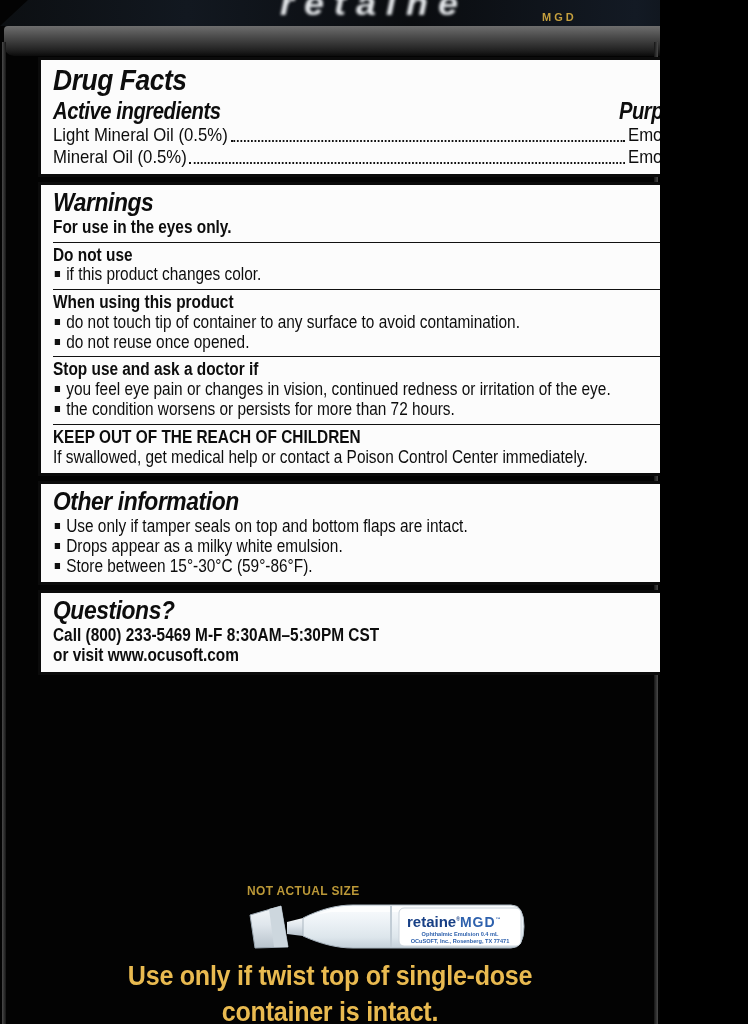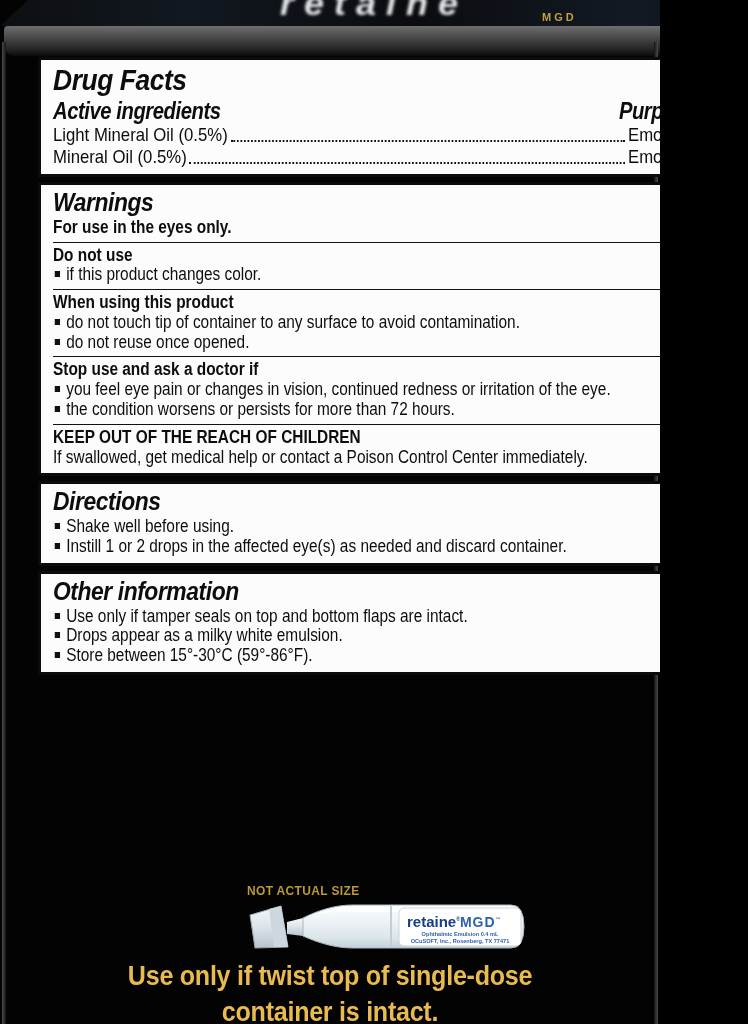--- a/index.html
+++ b/index.html
@@ -134,53 +134,47 @@
         <div class="bullet">
           <span class="sq"></span>
           <span>the condition worsens or persists for more than 72 hours.</span>
         </div>
         <hr class="rule">
         <div class="body b">KEEP OUT OF THE REACH OF CHILDREN</div>
         <div class="body">If swallowed, get medical help or contact a Poison Control Center immediately.</div>
       </div>
     </div>
 
-    <div class="section">
-      <div class="inner">
-        <div class="sec-head">Directions</div>
-        <div class="bullet">
-          <span class="sq"></span>
-          <span>Shake well before using.</span>
-        </div>
-        <div class="bullet">
-          <span class="sq"></span>
-          <span>Instill 1 or 2 drops in the affected eye(s) as needed and discard container.</span>
-        </div>
-      </div>
-    </div>
 
     <div class="section">
       <div class="inner">
         <div class="sec-head">Other information</div>
         <div class="bullet">
           <span class="sq"></span>
           <span>Use only if tamper seals on top and bottom flaps are intact.</span>
         </div>
         <div class="bullet">
           <span class="sq"></span>
           <span>Drops appear as a milky white emulsion.</span>
         </div>
         <div class="bullet">
           <span class="sq"></span>
           <span>Store between 15°-30°C (59°-86°F).</span>
         </div>
       </div>
     </div>
 
 
+    <div class="section">
+      <div class="inner">
+        <div class="sec-head">Questions?</div>
+        <div class="body b">Call (800) 233-5469 M-F 8:30AM–5:30PM CST</div>
+        <div class="body b">or visit www.ocusoft.com</div>
+      </div>
+    </div>
   </div>
 
   <div class="nas">NOT ACTUAL SIZE</div>
 
   <svg class="vial" width="298" height="62" viewBox="0 0 298 62">
     <defs>
       <linearGradient id="capg" x1="0" y1="0" x2="0" y2="1">
         <stop offset="0" stop-color="#f4f7f9"></stop>
           <stop offset=".45" stop-color="#dfe6ec"></stop>
           <stop offset="1" stop-color="#b8c3cc"></stop>

